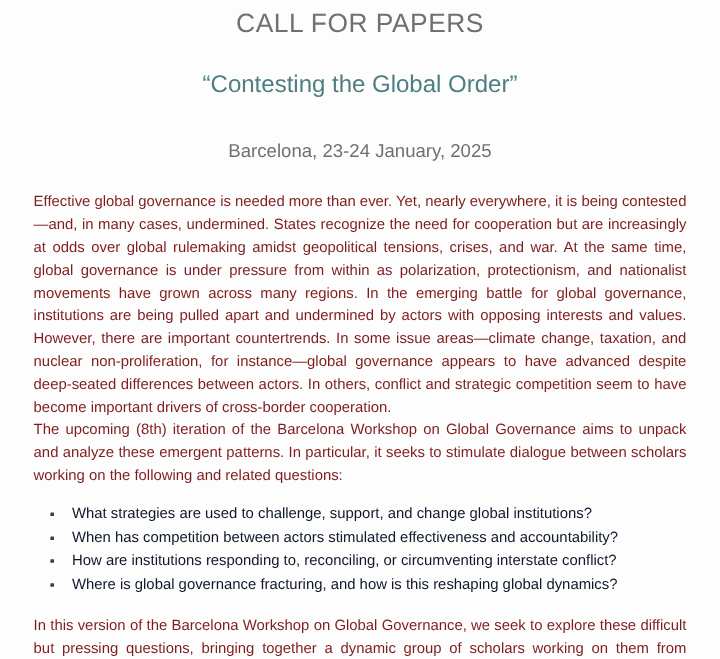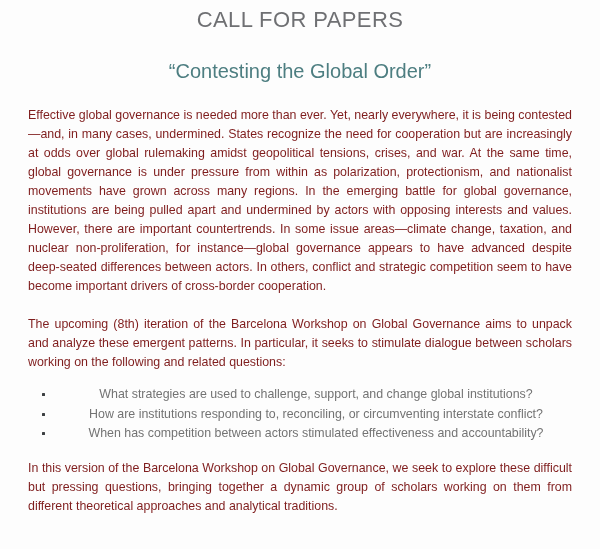--- a/index.html
+++ b/index.html
@@ -77,37 +77,36 @@
     font-size: 12.4px;
     line-height: 19px;
     text-align: justify;
     margin: 0;
     color: #7f1d1d;
     font-weight: 400;
     hyphens: none;
   }
 
   p.para + p.para {
-    margin-top: 19px;
   }
 
   .question-list {
     list-style: none;
     margin: 13px 0 0 0;
     padding: 0 0 0 14px;
   }
 
   .question-list li {
     font-size: 12.4px;
     line-height: 19.5px;
-    color: #737373;
+    color: #0f172a;
     position: relative;
     padding-left: 18px;
     margin: 0;
-    text-align: center;
+    text-align: left;
   }
 
   .question-list li .bullet-marker {
     position: absolute;
     left: 0;
     top: 8px;
     width: 3.2px;
     height: 3.2px;
     background: #3c3f42;
     border-radius: 0.5px;
@@ -118,39 +117,44 @@
   }
 </style>
 </head>
 <body>
 
 <div class="page">
 
   <div class="header">
     <div class="kicker">CALL FOR PAPERS</div>
     <div class="subtitle">“Contesting the Global Order”</div>
+    <div class="event-date">Barcelona, 23-24 January, 2025</div>
   </div>
 
   <div class="body-wrap">
 
     <p class="para">Effective global governance is needed more than ever. Yet, nearly everywhere, it is being contested—and, in many cases, undermined. States recognize the need for cooperation but are increasingly at odds over global rulemaking amidst geopolitical tensions, crises, and war. At the same time, global governance is under pressure from within as polarization, protectionism, and nationalist movements have grown across many regions. In the emerging battle for global governance, institutions are being pulled apart and undermined by actors with opposing interests and values. However, there are important countertrends. In some issue areas—climate change, taxation, and nuclear non-proliferation, for instance—global governance appears to have advanced despite deep-seated differences between actors. In others, conflict and strategic competition seem to have become important drivers of cross-border cooperation.</p>
 
     <p class="para">The upcoming (8th) iteration of the Barcelona Workshop on Global Governance aims to unpack and analyze these emergent patterns. In particular, it seeks to stimulate dialogue between scholars working on the following and related questions:</p>
 
     <ul class="question-list">
       <li>
         <span class="bullet-marker"></span>
         <span>What strategies are used to challenge, support, and change global institutions?</span>
       </li>
       <li>
         <span class="bullet-marker"></span>
+        <span>When has competition between actors stimulated effectiveness and accountability?</span>
+      </li>
+      <li>
+        <span class="bullet-marker"></span>
         <span>How are institutions responding to, reconciling, or circumventing interstate conflict?</span>
       </li>
       <li>
         <span class="bullet-marker"></span>
-        <span>When has competition between actors stimulated effectiveness and accountability?</span>
+        <span>Where is global governance fracturing, and how is this reshaping global dynamics?</span>
       </li>
     </ul>
 
     <p class="para para-after-list">In this version of the Barcelona Workshop on Global Governance, we seek to explore these difficult but pressing questions, bringing together a dynamic group of scholars working on them from different theoretical approaches and analytical traditions.</p>
 
   </div>
 </div>
 
 </body></html>

